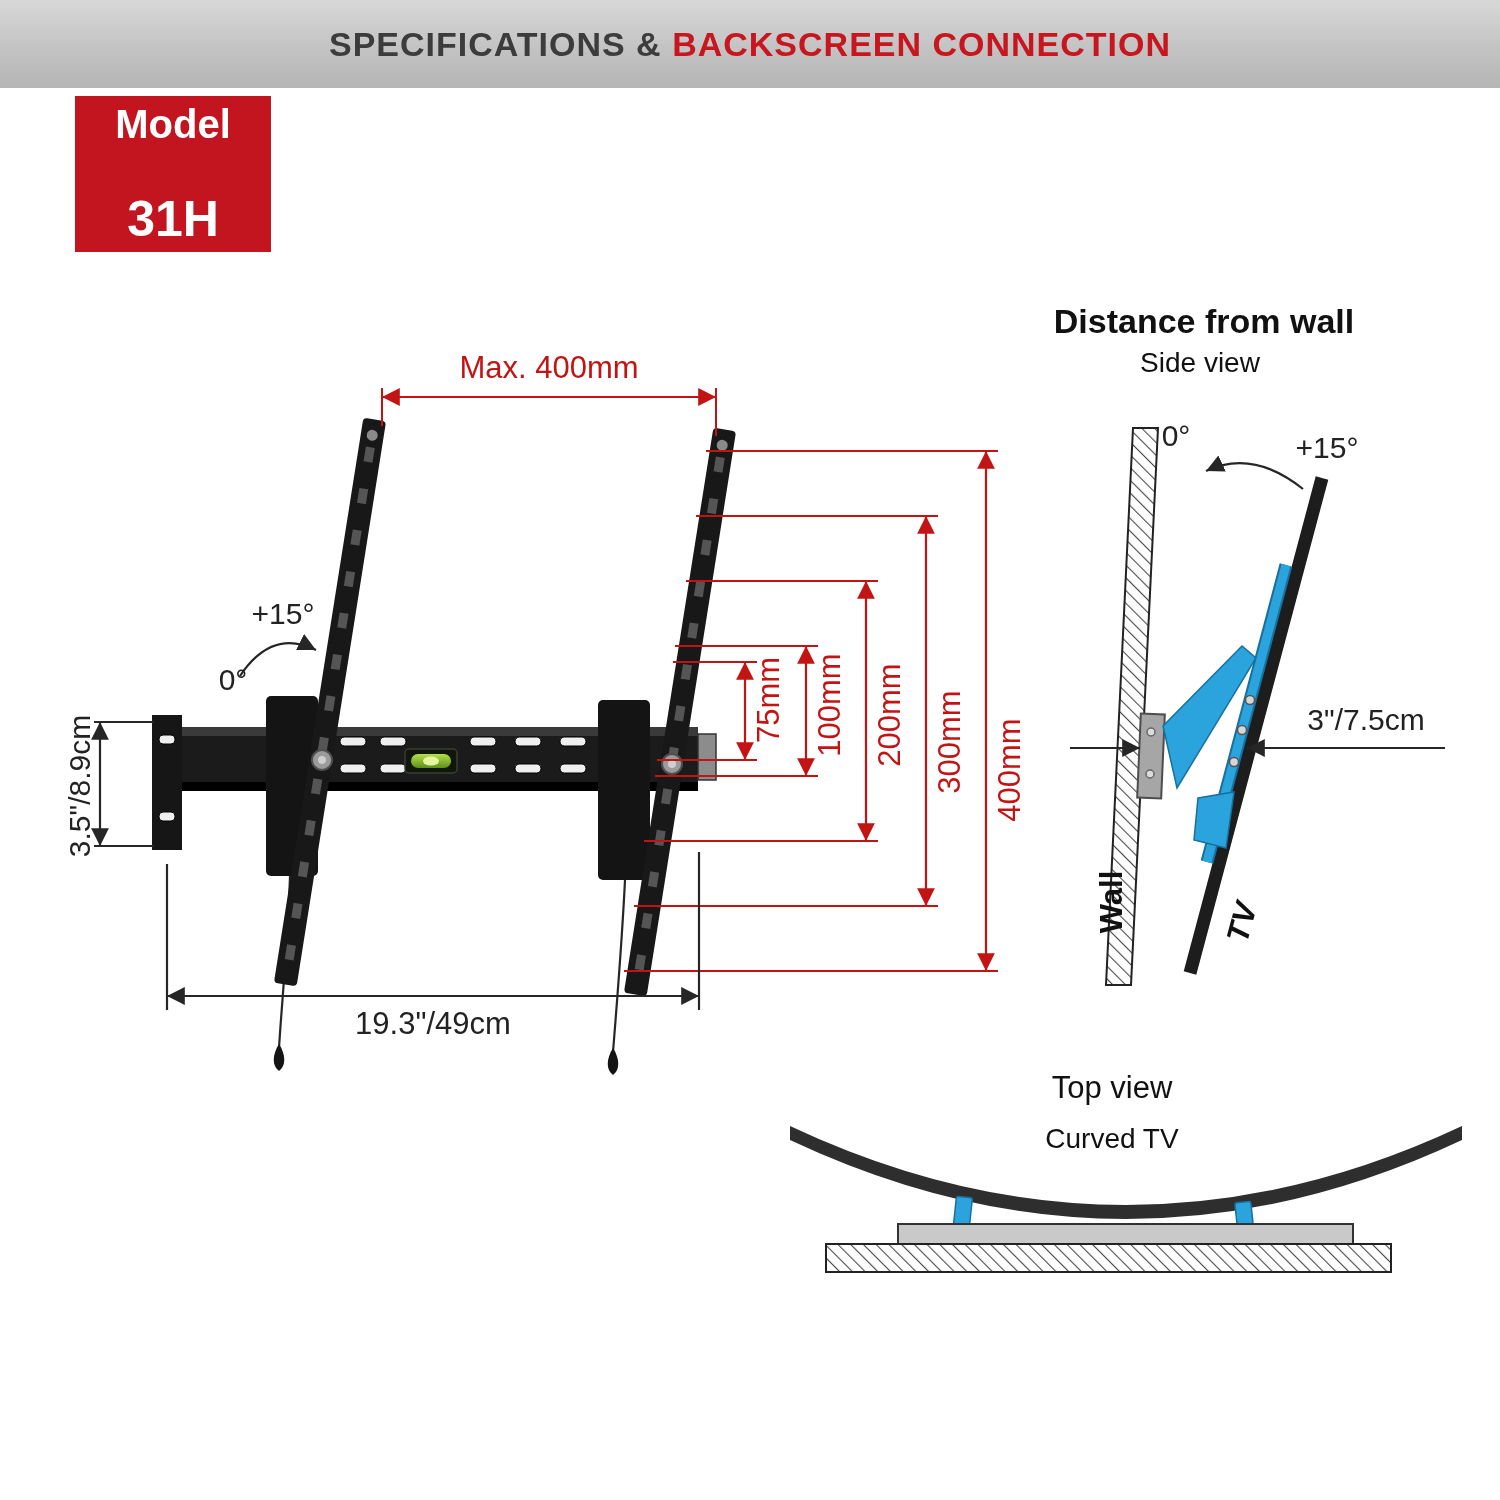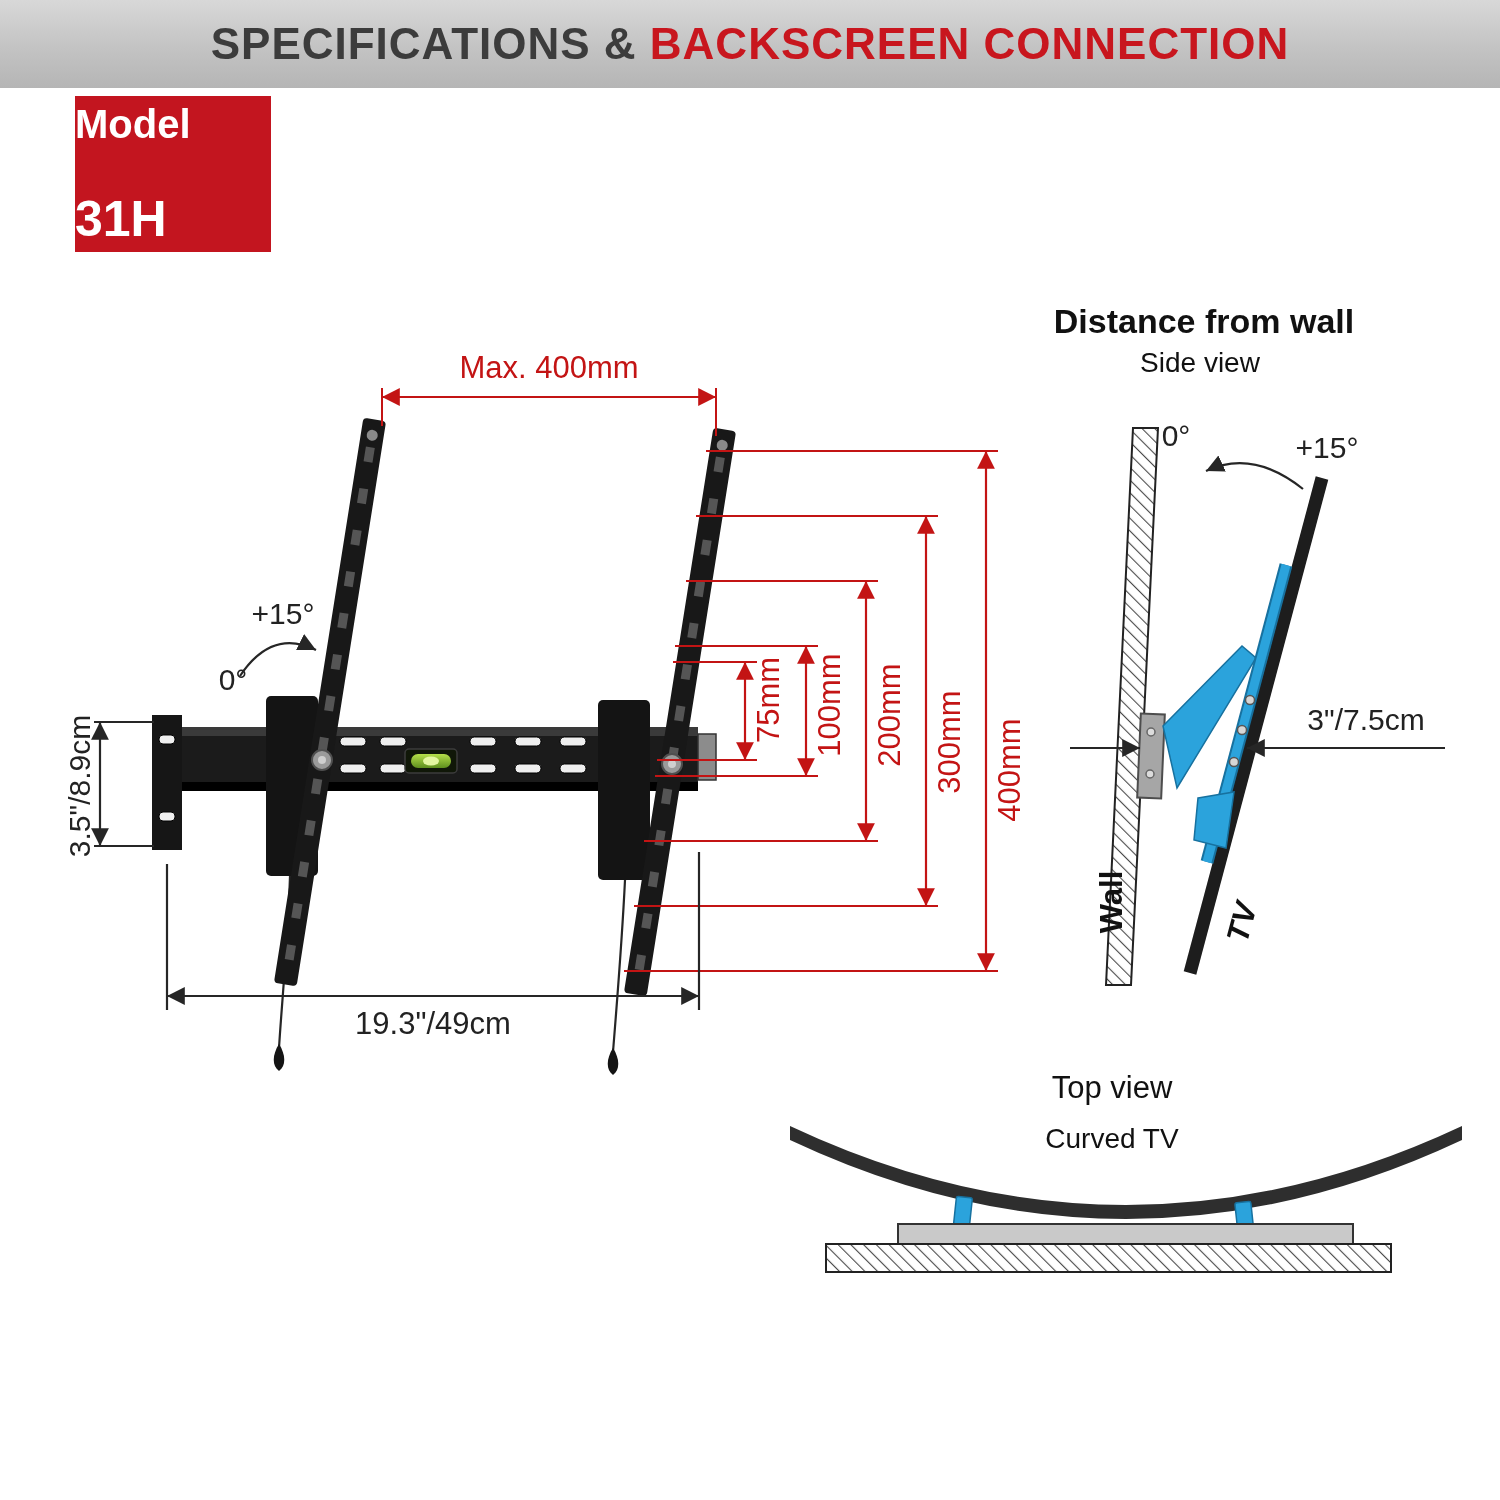--- a/index.html
+++ b/index.html
@@ -3,26 +3,26 @@
 <meta charset="utf-8">
 <style>
   html,body { margin:0; padding:0; background:#fff; }
   .page { position:relative; width:1500px; height:1500px; background:#ffffff; overflow:hidden;
           font-family:"Liberation Sans", sans-serif; }
 
   
   .topbar { position:absolute; top:0; left:0; width:1500px; height:88px;
             background:linear-gradient(180deg,#d8d8d8 0%,#c3c3c3 55%,#b5b5b5 100%);
             display:flex; align-items:center; justify-content:center; }
-  .topbar h1 { margin:0; font-size:44px; font-weight:bold; letter-spacing:1px; color:#3c3c3c; white-space:pre; }
+  .topbar h1 { margin:0; font-size:34px; font-weight:bold; letter-spacing:1px; color:#3c3c3c; white-space:pre; }
   .topbar .accent { color:#c8161e; }
 
   
   .model-badge { position:absolute; left:75px; top:96px; width:196px; height:156px; background:#c3151f;
-                 color:#ffffff; display:flex; flex-direction:column; align-items:flex-start; justify-content:center; gap:2px; }
+                 color:#ffffff; display:flex; flex-direction:column; align-items:center; justify-content:center; gap:2px; }
   .model-badge .m1 { font-size:40px; font-weight:bold; line-height:1; }
   .model-badge .m2 { font-size:50px; font-weight:bold; line-height:1;margin-top:48px; }
 
   svg.scene { position:absolute; left:0; top:0; }
   svg text { font-family:"Liberation Sans", sans-serif; }
 
   .t-dim   { font-size:31px; fill:#c31414; }
   .t-dimk  { font-size:30px; fill:#222222; }
   .t-title { font-size:34px; font-weight:bold; fill:#111111; }
   .t-sub   { font-size:28px; fill:#111111; }

